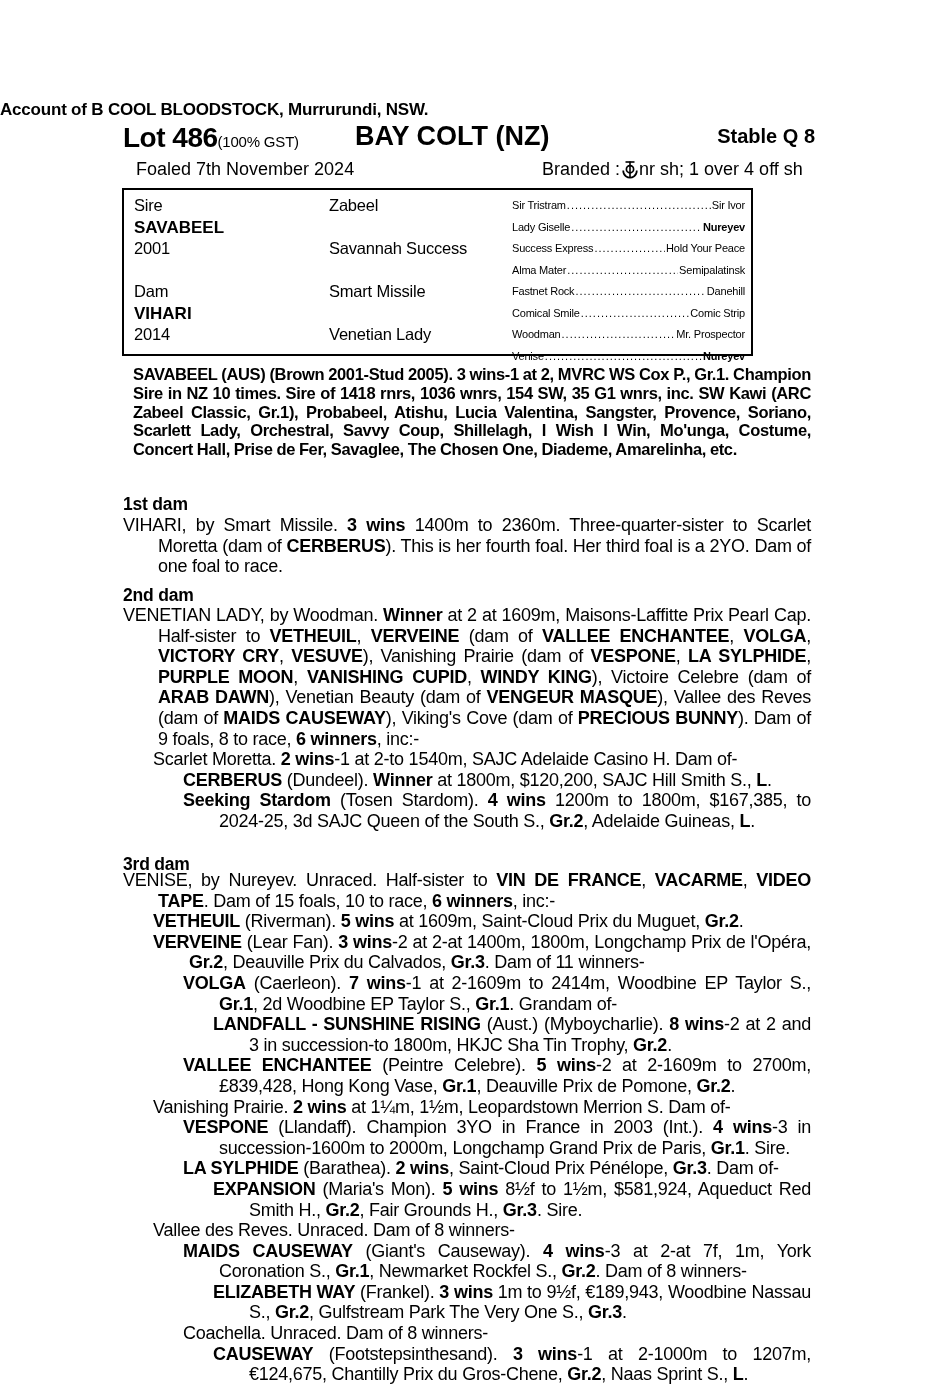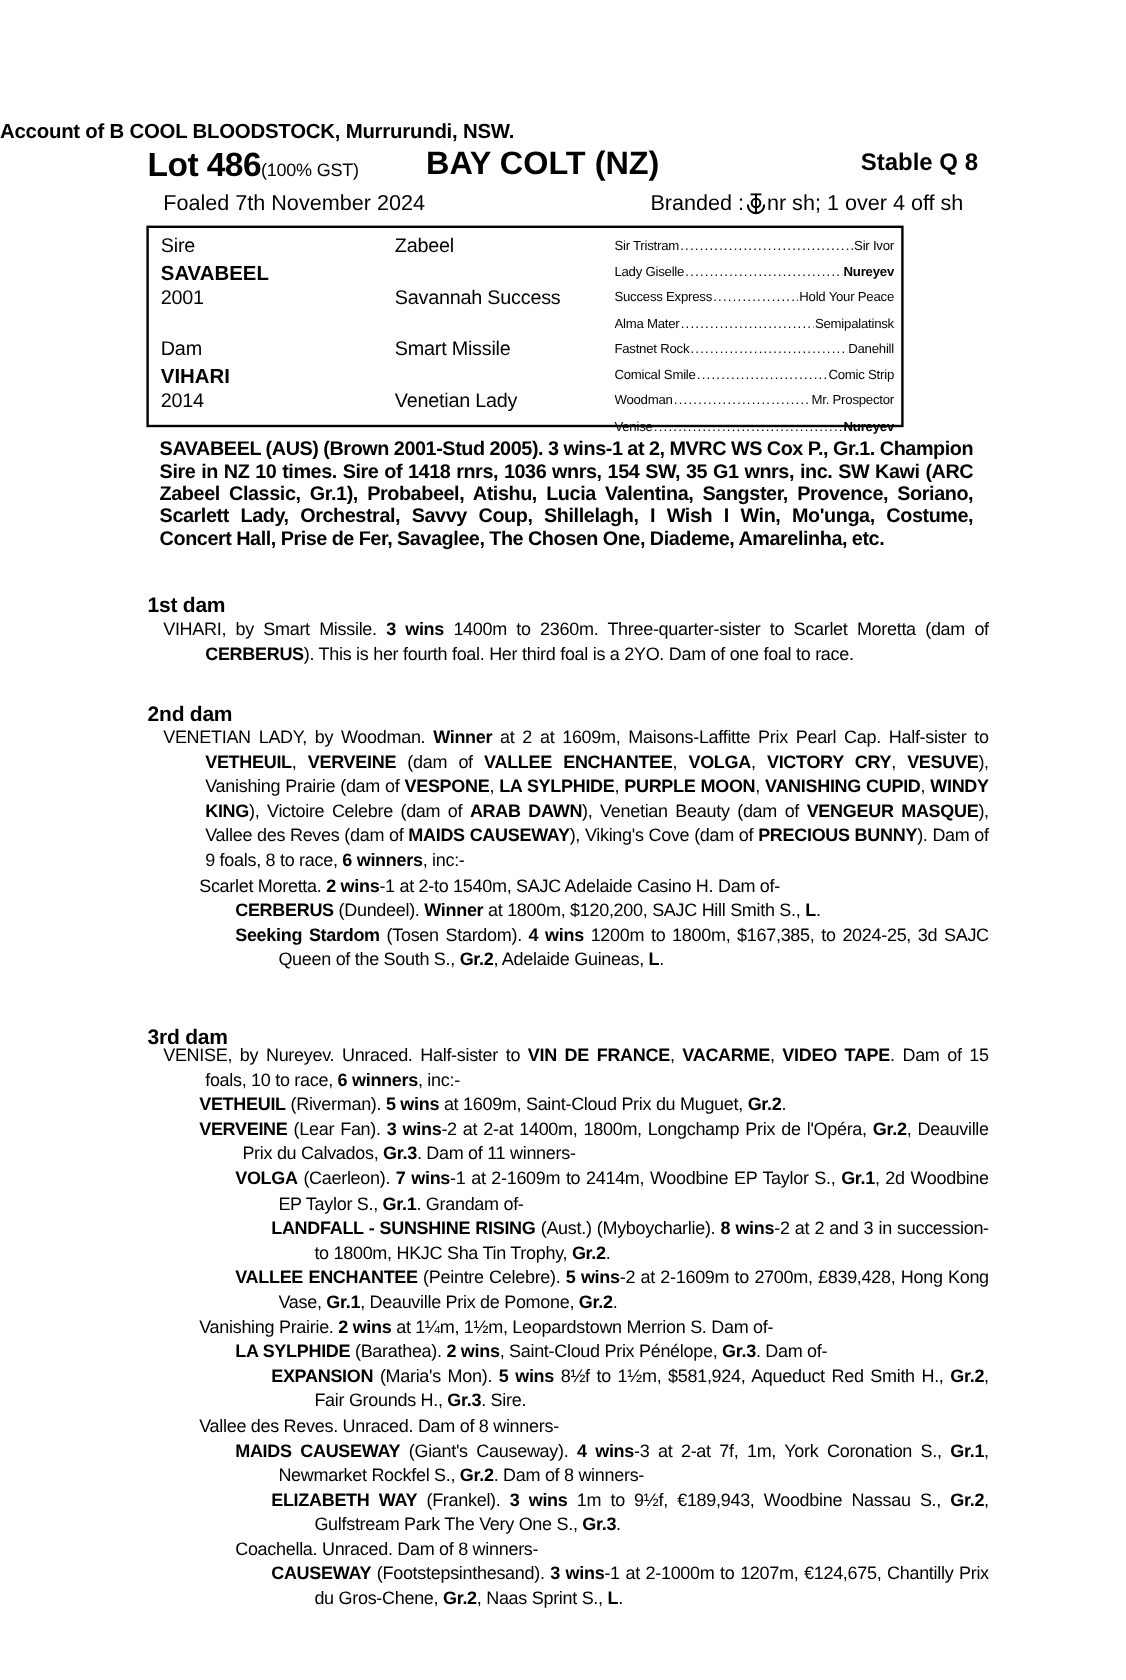--- a/index.html
+++ b/index.html
@@ -154,24 +154,23 @@
     position: absolute;
     left: 123px;
     font-weight: bold;
     font-size: 17.5px;
     letter-spacing: -0.2px;
   }
   .body-block {
     position: absolute;
     left: 123px;
     width: 688px;
-    font-size: 15px;
+    font-size: 18px;
     line-height: 20.6px;
     letter-spacing: -0.25px;
-    margin-left: 13px;
   }
   .p {
     text-align: justify;
     text-justify: inter-word;
     margin: 0;
   }
   
   .hang1 { padding-left: 35px; text-indent: -35px; }
   .hang2 { padding-left: 66px; text-indent: -36px; }
   .hang3 { padding-left: 96px; text-indent: -36px; }
@@ -285,20 +284,21 @@
 
   <div class="sec-head" style="top:854px;">3rd dam</div>
   <div class="body-block" id="dam3-block" style="top:870px;">
       <p class="p hang1">VENISE, by Nureyev. Unraced. Half-sister to <b>VIN DE FRANCE</b>, <b>VACARME</b>, <b>VIDEO TAPE</b>. Dam of 15 foals, 10 to race, <b>6 winners</b>, inc:-</p>
       <p class="p hang2"><b>VETHEUIL</b> (Riverman). <b>5 wins</b> at 1609m, Saint-Cloud Prix du Muguet, <b>Gr.2</b>.</p>
       <p class="p hang2"><b>VERVEINE</b> (Lear Fan). <b>3 wins</b>-2 at 2-at 1400m, 1800m, Longchamp Prix de l'Opéra, <b>Gr.2</b>, Deauville Prix du Calvados, <b>Gr.3</b>. Dam of 11 winners-</p>
       <p class="p hang3"><b>VOLGA</b> (Caerleon). <b>7 wins</b>-1 at 2-1609m to 2414m, Woodbine EP Taylor S., <b>Gr.1</b>, 2d Woodbine EP Taylor S., <b>Gr.1</b>. Grandam of-</p>
       <p class="p hang4"><b>LANDFALL - SUNSHINE RISING</b> (Aust.) (Myboycharlie). <b>8 wins</b>-2 at 2 and 3 in succession-to 1800m, HKJC Sha Tin Trophy, <b>Gr.2</b>.</p>
       <p class="p hang3"><b>VALLEE ENCHANTEE</b> (Peintre Celebre). <b>5 wins</b>-2 at 2-1609m to 2700m, £839,428, Hong Kong Vase, <b>Gr.1</b>, Deauville Prix de Pomone, <b>Gr.2</b>.</p>
       <p class="p hang2">Vanishing Prairie. <b>2 wins</b> at 1¼m, 1½m, Leopardstown Merrion S. Dam of-</p>
+      <p class="p hang3"><b>VESPONE</b> (Llandaff). Champion 3YO in France in 2003 (Int.). <b>4 wins</b>-3 in succession-1600m to 2000m, Longchamp Grand Prix de Paris, <b>Gr.1</b>. Sire.</p>
       <p class="p hang3"><b>LA SYLPHIDE</b> (Barathea). <b>2 wins</b>, Saint-Cloud Prix Pénélope, <b>Gr.3</b>. Dam of-</p>
       <p class="p hang4"><b>EXPANSION</b> (Maria's Mon). <b>5 wins</b> 8½f to 1½m, $581,924, Aqueduct Red Smith H., <b>Gr.2</b>, Fair Grounds H., <b>Gr.3</b>. Sire.</p>
       <p class="p hang2">Vallee des Reves. Unraced. Dam of 8 winners-</p>
       <p class="p hang3"><b>MAIDS CAUSEWAY</b> (Giant's Causeway). <b>4 wins</b>-3 at 2-at 7f, 1m, York Coronation S., <b>Gr.1</b>, Newmarket Rockfel S., <b>Gr.2</b>. Dam of 8 winners-</p>
       <p class="p hang4"><b>ELIZABETH WAY</b> (Frankel). <b>3 wins</b> 1m to 9½f, €189,943, Woodbine Nassau S., <b>Gr.2</b>, Gulfstream Park The Very One S., <b>Gr.3</b>.</p>
       <p class="p hang3">Coachella. Unraced. Dam of 8 winners-</p>
       <p class="p hang4"><b>CAUSEWAY</b> (Footstepsinthesand). <b>3 wins</b>-1 at 2-1000m to 1207m, €124,675, Chantilly Prix du Gros-Chene, <b>Gr.2</b>, Naas Sprint S., <b>L</b>.</p>
     </div>
 
 </div>

